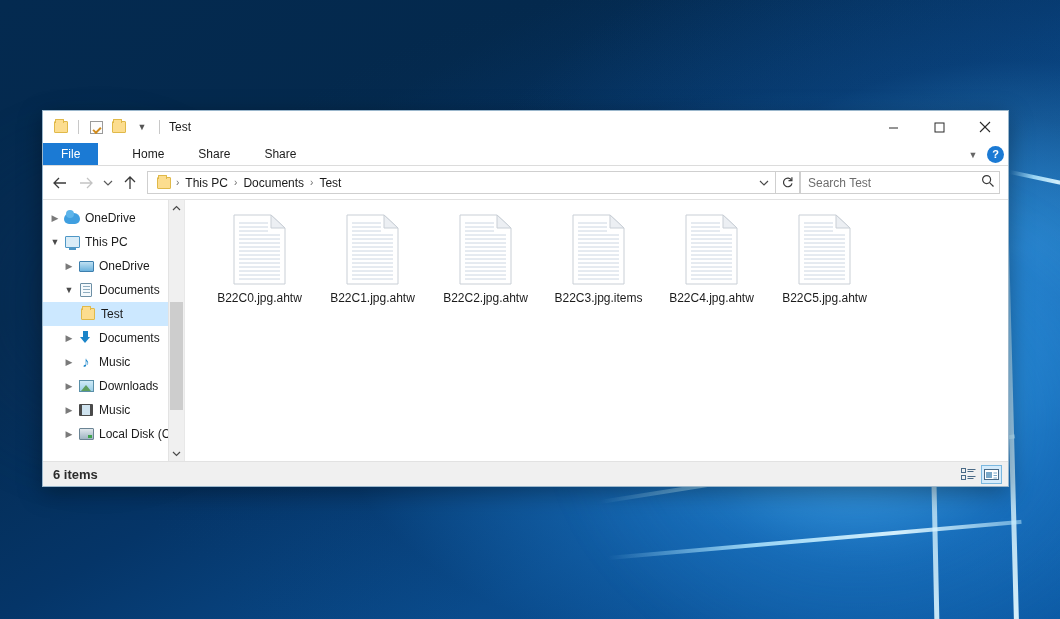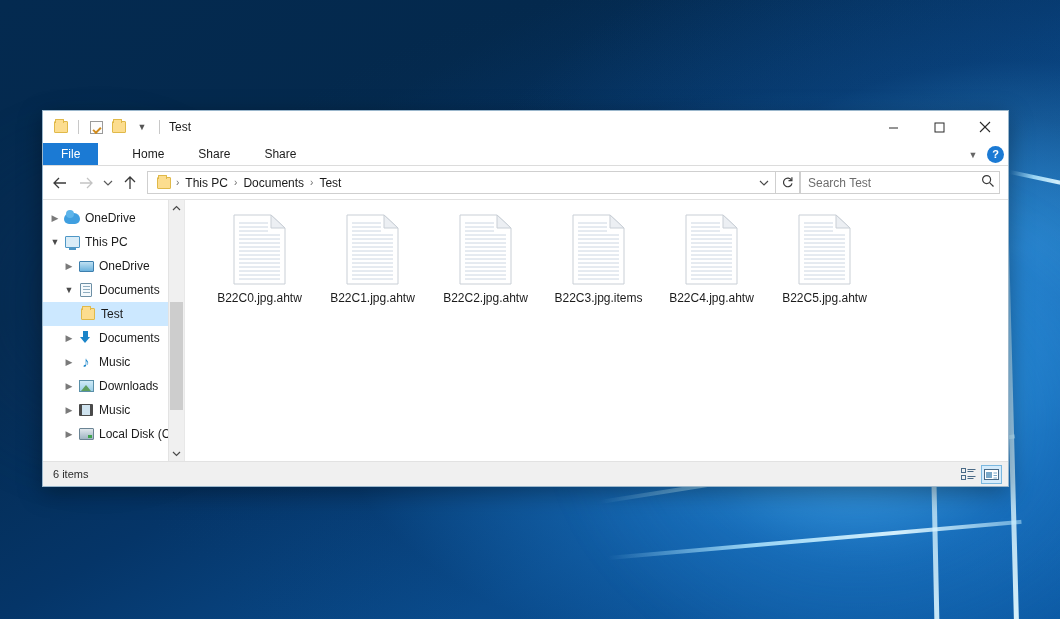--- a/index.html
+++ b/index.html
@@ -559,22 +559,23 @@
     height: 25px;
     flex: none;
     background: #f0f0f0;
     border-top: 1px solid #e2e2e2;
     display: flex;
     align-items: center;
     justify-content: space-between;
     padding: 0 6px 0 10px;
   }
   #status-text {
-    font-size: 11px;
+    font-size: 13px;
     color: #2b2b2b;
+    font-weight: bold;
   }
   #view-buttons {
     display: flex;
     gap: 2px;
     align-items: center;
   }
   .view-btn {
     width: 21px; height: 19px;
     display: flex; align-items: center; justify-content: center;
     border: 1px solid transparent;

